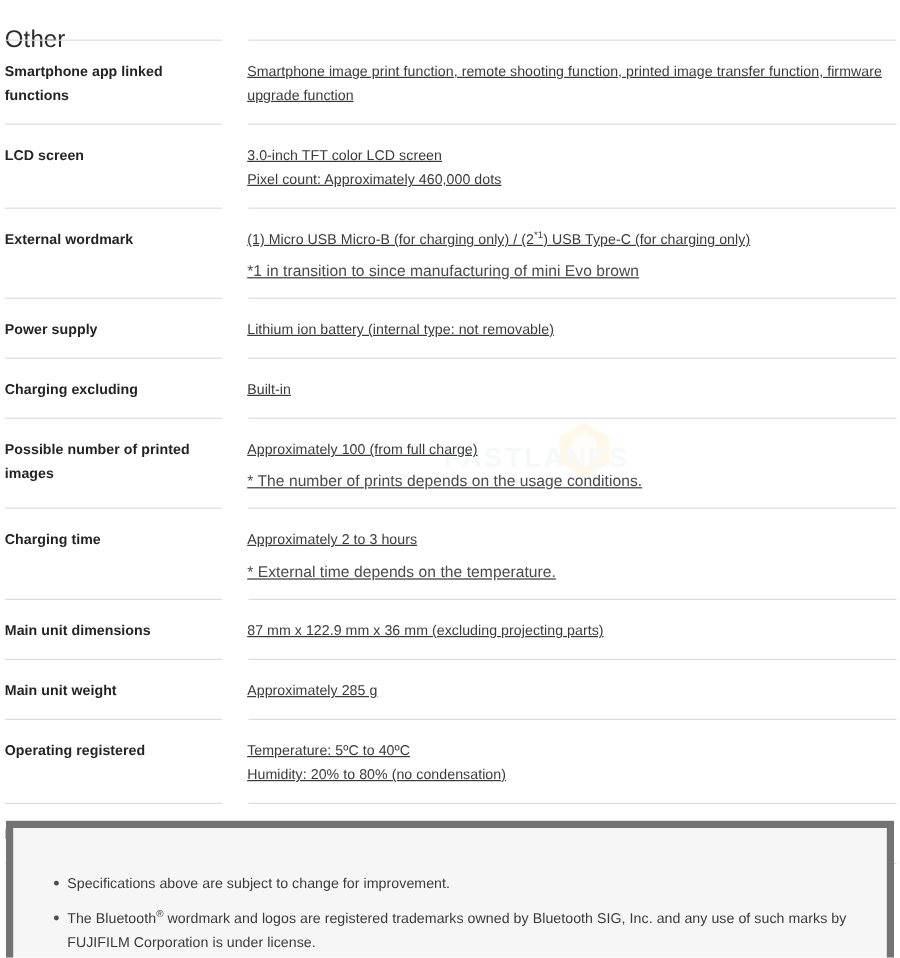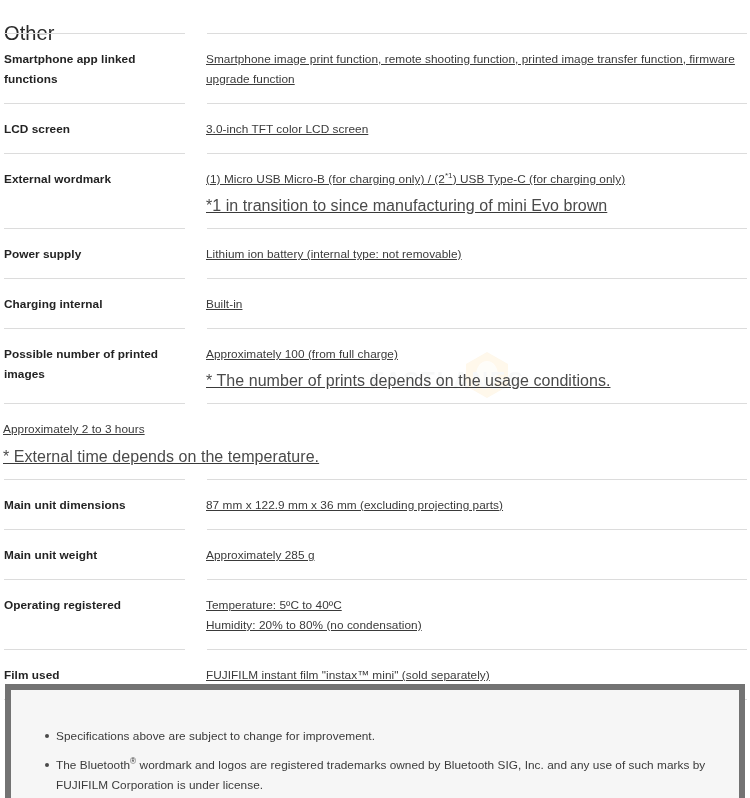--- a/index.html
+++ b/index.html
@@ -129,21 +129,21 @@
     font-size: 11.8px;
     font-weight: 400;
     color: #3a3a3a;
     line-height: 20px;
     letter-spacing: 0.05px;
     text-decoration: underline;
   }
   .spec-value .line { display: block; }
   .spec-value .note {
     display: block;
-    font-size: 16px;
+    font-size: 13px;
     color: #4a4a4a;
     margin-top: 9px;
     line-height: 16px;
   }
   .spec-value .note.tight { margin-top: 10px; }
   sup.ref {
     font-size: 0.68em;
     vertical-align: super;
     line-height: 0;
   }
@@ -233,54 +233,56 @@
       <div class="spec-label">Smartphone app linked functions</div>
       <div class="spec-value">
         <span class="line">Smartphone image print function, remote shooting function, printed image transfer function, firmware upgrade function</span>
       </div>
     </div>
 
     <div class="spec-row">
       <div class="spec-label">LCD screen</div>
       <div class="spec-value">
         <span class="line">3.0-inch TFT color LCD screen</span>
+        <span class="line">Pixel count: Approximately 460,000 dots</span>
       </div>
     </div>
 
     <div class="spec-row">
       <div class="spec-label">External wordmark</div>
       <div class="spec-value">
         <span class="line">(1) Micro USB Micro-B (for charging only) / (2<sup class="ref">*1</sup>) USB Type-C (for charging only)</span>
         <span class="note">*1 in transition to since manufacturing of mini Evo brown</span>
       </div>
     </div>
 
     <div class="spec-row">
       <div class="spec-label">Power supply</div>
       <div class="spec-value">
         <span class="line">Lithium ion battery (internal type: not removable)</span>
       </div>
     </div>
 
     <div class="spec-row">
-      <div class="spec-label">Charging internal</div>
+      <div class="spec-label">Charging excluding</div>
       <div class="spec-value">
         <span class="line">Built-in</span>
       </div>
     </div>
 
     <div class="spec-row">
       <div class="spec-label">Possible number of printed images</div>
       <div class="spec-value">
         <span class="line">Approximately 100 (from full charge)</span>
         <span class="note">* The number of prints depends on the usage conditions.</span>
       </div>
     </div>
 
     <div class="spec-row">
+      <div class="spec-label">Charging time</div>
       <div class="spec-value">
         <span class="line">Approximately 2 to 3 hours</span>
         <span class="note tight">* External time depends on the temperature.</span>
       </div>
     </div>
 
     <div class="spec-row">
       <div class="spec-label">Main unit dimensions</div>
       <div class="spec-value">
         <span class="line">87 mm x 122.9 mm x 36 mm (excluding projecting parts)</span>

